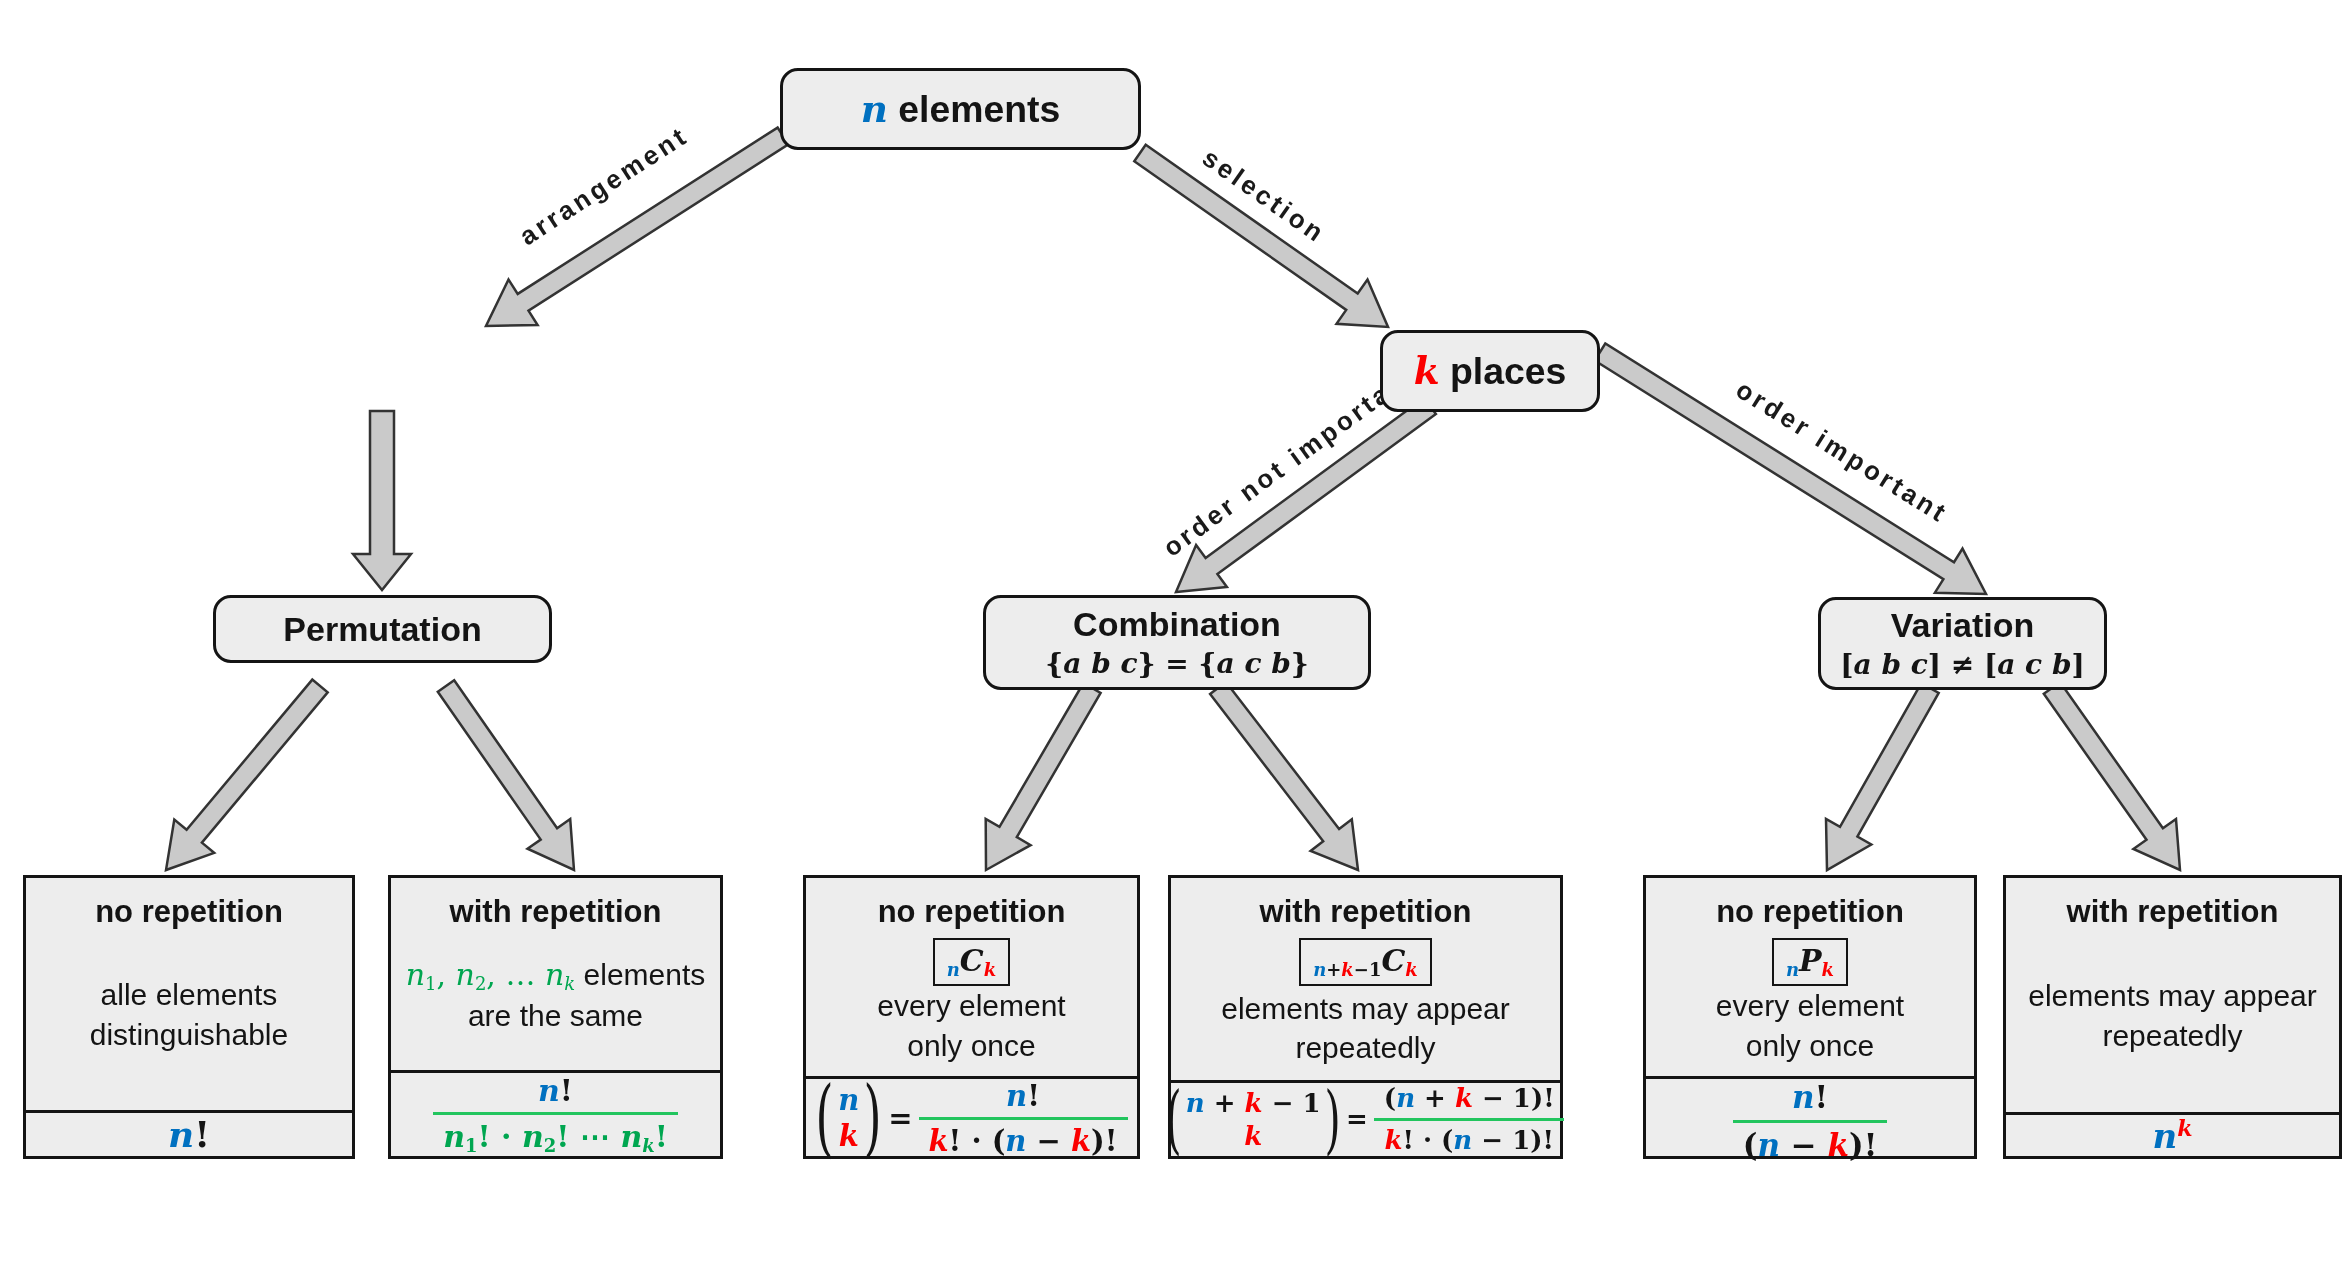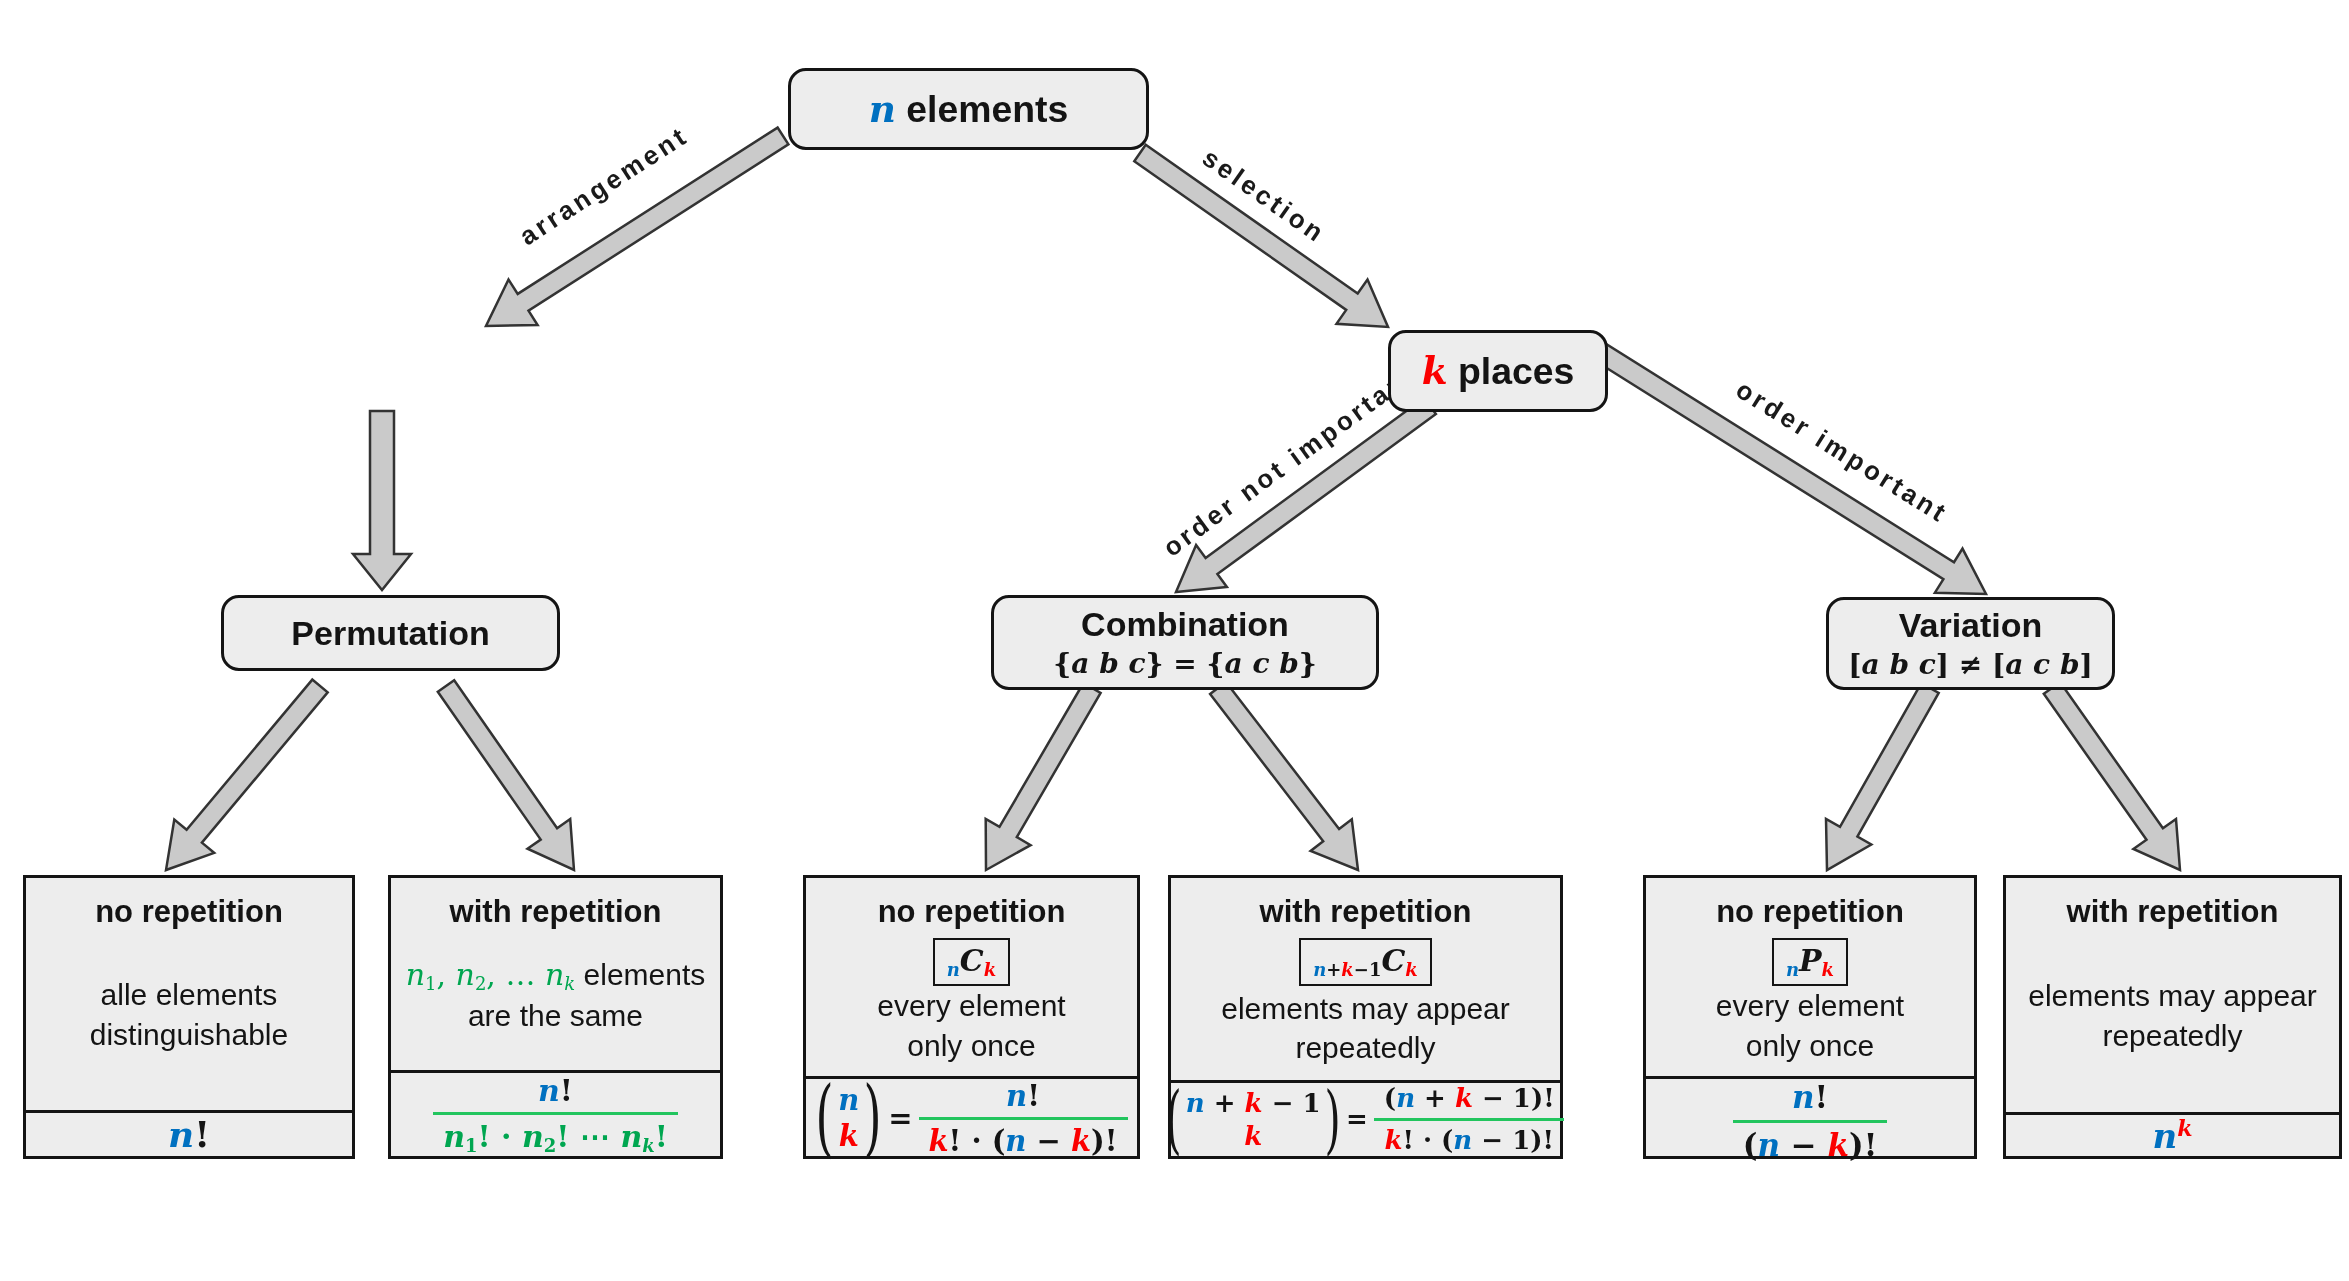--- a/index.html
+++ b/index.html
@@ -2,21 +2,21 @@
 <html><head>
 <meta charset="utf-8">
 <style>
   html,body{margin:0;padding:0;background:#ffffff;}
   .canvas{position:relative;width:2349px;height:1281px;background:#ffffff;overflow:hidden;
           font-family:"Liberation Sans",sans-serif;color:#141414;}
   #arrows{position:absolute;left:0;top:0;}
 
   
   .node{position:absolute;background:#EDEDED;border:3px solid #141414;border-radius:18px;
-        box-sizing:border-box;display:flex;flex-direction:column;align-items:center;justify-content:center;margin-left:8px;}
+        box-sizing:border-box;display:flex;flex-direction:column;align-items:center;justify-content:center;}
   .node-label{font-size:34px;font-weight:bold;white-space:nowrap;}
   .node-label .tk{font-size:1.1em;}
   .node-sub{font-size:28px;font-weight:normal;margin-top:3px;white-space:nowrap;}
 
   
   .edge-label{position:absolute;font-size:26px;font-weight:bold;letter-spacing:0.13em;
               color:#1a1a1a;white-space:nowrap;}
 
   
   .leaf{position:absolute;top:875px;height:284px;background:#EDEDED;border:3px solid #141414;
@@ -78,21 +78,21 @@
 
   <div class="node" style="left:780px;top:68px;width:361px;height:82px;">
     <div class="node-label"><span class="tk blue">n</span><span class="tk sans"> elements</span></div>
   </div>
 
 
   <div class="node" style="left:1380px;top:330px;width:220px;height:82px;">
     <div class="node-label"><span class="tk red">k</span><span class="tk sans"> places</span></div>
   </div>
 
-  <div class="node" style="left:213px;top:595px;width:339px;height:76px;">
+  <div class="node" style="left:213px;top:595px;width:339px;height:68px;">
     <div class="node-label">Permutation</div>
   </div>
 
   <div class="node" style="left:983px;top:595px;width:388px;height:95px;">
     <div class="node-label">Combination</div>
     <div class="node-sub"><span class="tk up">{</span><span class="tk">a b c</span><span class="tk up">} = {</span><span class="tk">a c b</span><span class="tk up">}</span></div>
   </div>
 
   <div class="node" style="left:1818px;top:597px;width:289px;height:93px;">
     <div class="node-label">Variation</div>

